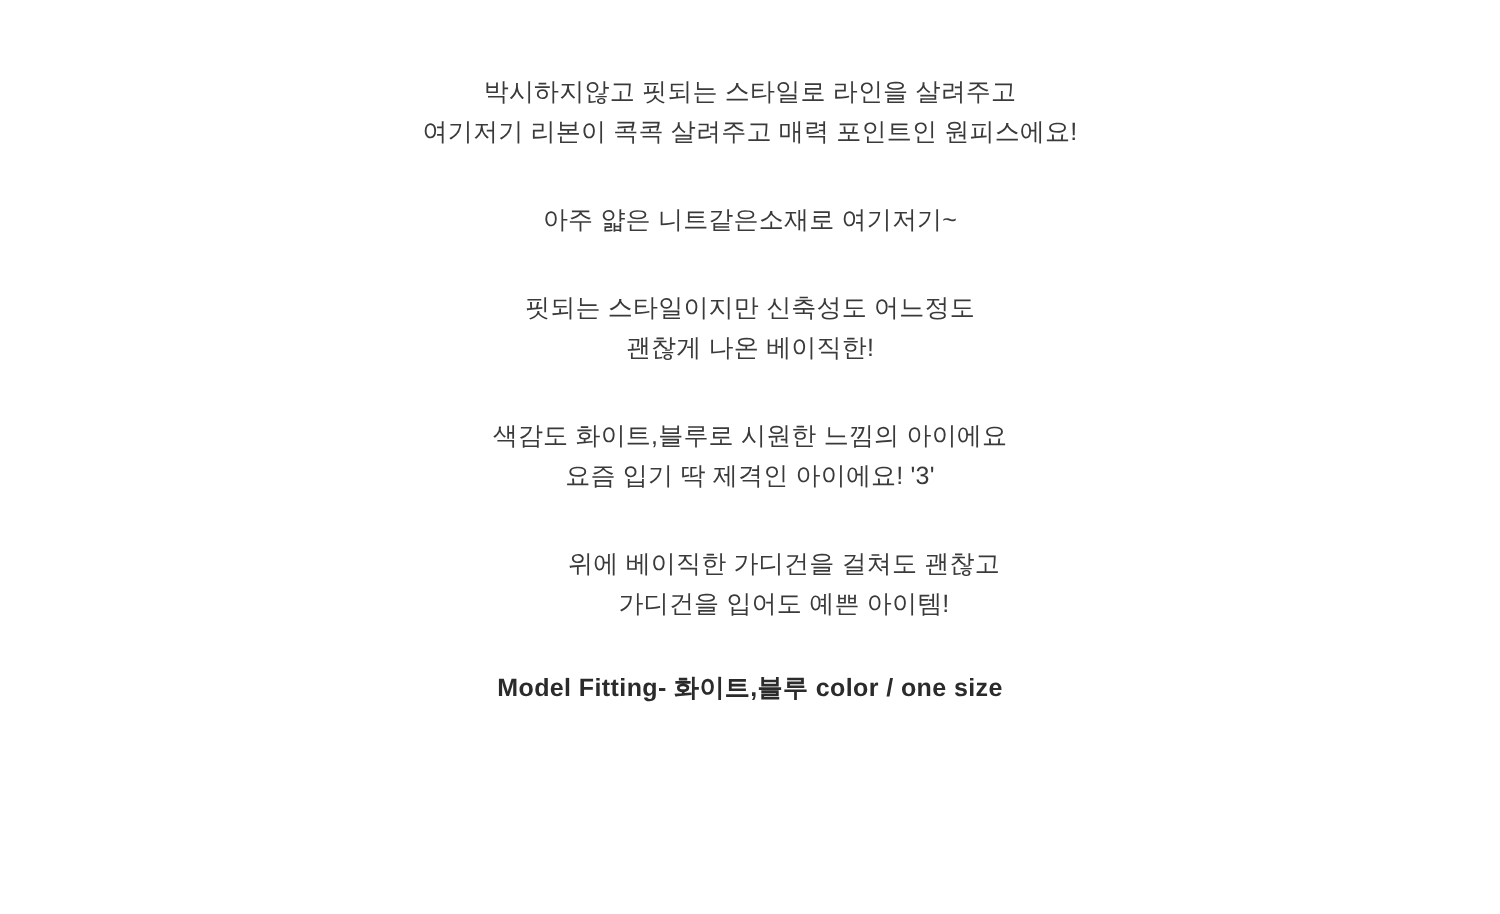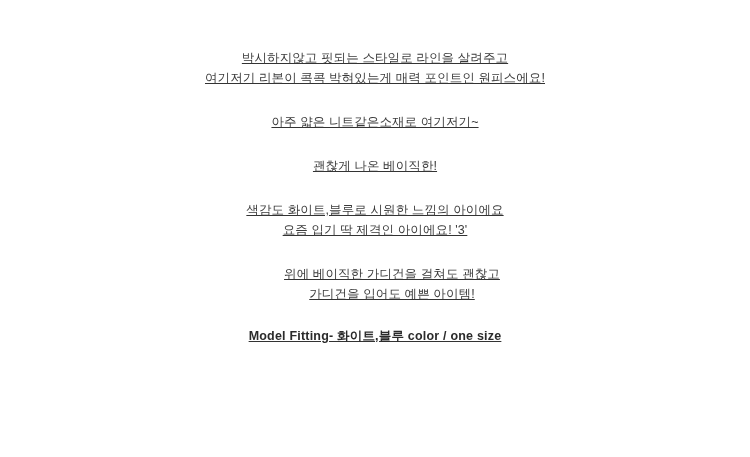--- a/index.html
+++ b/index.html
@@ -21,22 +21,21 @@
     box-sizing: border-box;
   }
   .content {
     position: absolute;
     left: 0;
     top: 36px;
     width: 750px;
     text-align: center;
   }
   .para {
-    margin: 12px 0 24px 0;
-    text-decoration: underline;
+    margin: 0 0 24px 0;
   }
   .line {
     display: block;
     font-size: 12.5px;
     line-height: 20px;
     color: #3a3a3a;
     letter-spacing: 0.1px;
     white-space: nowrap;
   }
   .para-gap-small {
@@ -55,28 +54,29 @@
   }
 </style>
 </head>
 <body>
 
 <div class="page">
   <div class="content">
 
     <div class="para">
       <span class="line">박시하지않고 핏되는 스타일로 라인을 살려주고</span>
-      <span class="line">여기저기 리본이 콕콕 박혀있는게 매력 포인트인 원피스에요!</span>
+      <span class="line">여기저기 리본이 콕콕 살려주고 매력 포인트인 원피스에요!</span>
     </div>
 
     <div class="para">
       <span class="line">아주 얇은 니트같은소재로 여기저기~</span>
     </div>
 
     <div class="para">
+      <span class="line">핏되는 스타일이지만 신축성도 어느정도</span>
       <span class="line">괜찮게 나온 베이직한!</span>
     </div>
 
     <div class="para">
       <span class="line">색감도 화이트,블루로 시원한 느낌의 아이에요</span>
       <span class="line">요즘 입기 딱 제격인 아이에요! '3'</span>
     </div>
 
     <div class="para para-gap-small">
       <span class="line">위에 베이직한 가디건을 걸쳐도 괜찮고</span>

